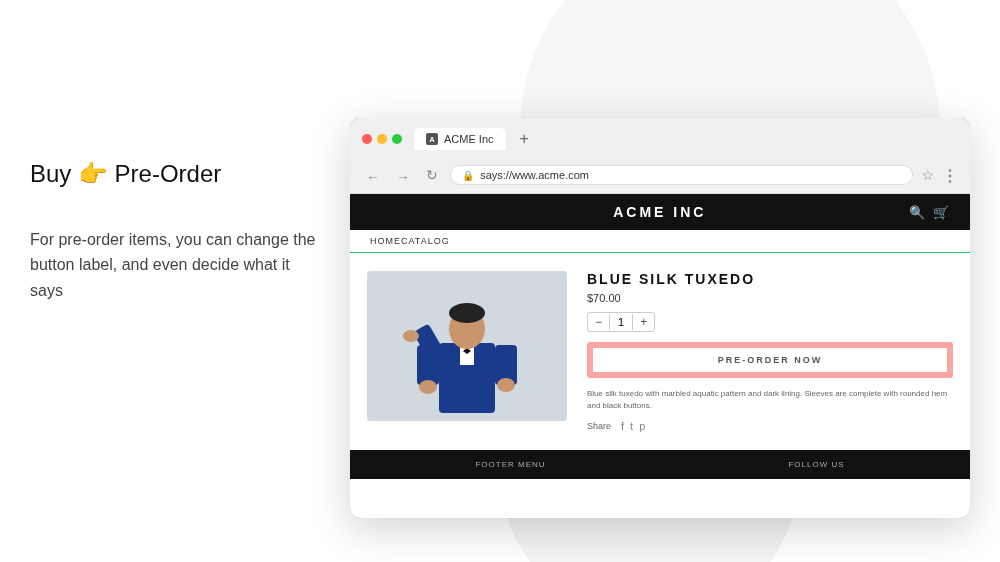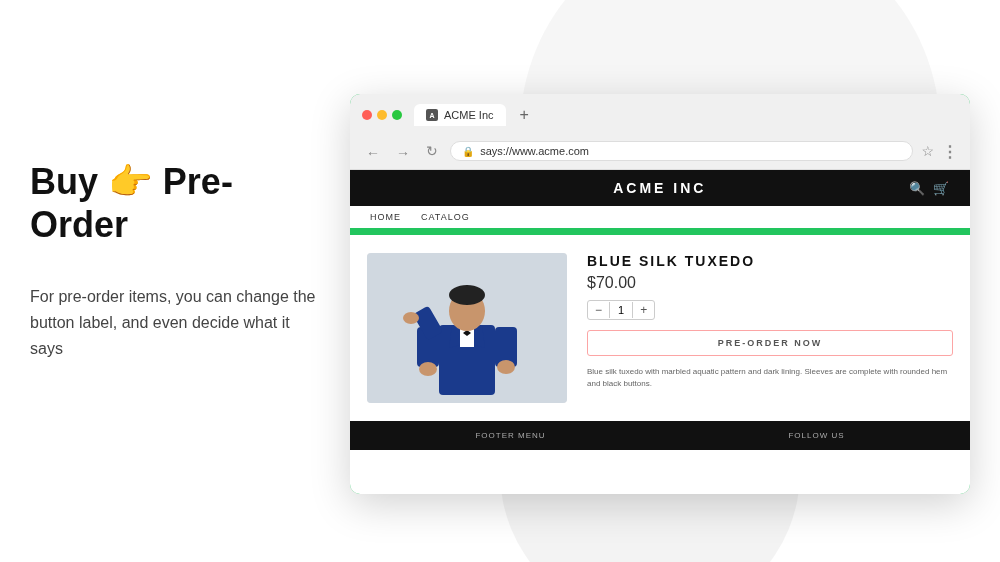--- a/index.html
+++ b/index.html
@@ -40,39 +40,39 @@
     
     .left-panel {
       position: absolute;
       left: 30px;
       top: 160px;
       width: 290px;
       z-index: 10;
     }
 
     .headline {
-      font-size: 36px;
-      font-weight: 700;
+      font-size: 24px;
+      font-weight: 400;
       color: #111;
       margin-bottom: 4px;
       line-height: 1.2;
     }
 
     .description {
       font-size: 16px;
       color: #444;
       line-height: 1.6;
       margin-top: 38px;
     }
 
     
     .browser-window {
       position: absolute;
       right: 30px;
-      top: 94px;
+      top: 118px;
       width: 620px;
       height: 400px;
       background: #22c55e;
       border-radius: 10px;
       box-shadow: 0 10px 40px rgba(0,0,0,0.18);
       overflow: hidden;
       z-index: 10;
       margin-left: 44px;
     }
 
@@ -218,23 +218,22 @@
     .site-header-icons {
       display: flex;
       gap: 8px;
       color: white;
       font-size: 13px;
     }
 
     .site-nav {
       background: #fff;
       display: flex;
-      gap: 20px;
       padding: 6px 20px;
-      border-bottom: 7px solid #22c55e;
+      border-bottom: 1px solid #22c55e;
     }
 
     .site-nav a {
       font-size: 9px;
       color: #333;
       text-decoration: none;
       letter-spacing: 1px;
       text-transform: uppercase;
     }
 
@@ -270,21 +269,21 @@
     .product-title {
       font-size: 14px;
       font-weight: 700;
       letter-spacing: 2px;
       text-transform: uppercase;
       color: #111;
       margin-bottom: 5px;
     }
 
     .product-price {
-      font-size: 16px;
+      font-size: 11px;
       color: #333;
       margin-bottom: 8px;
     }
 
     .quantity-label {
       font-size: 8px;
       letter-spacing: 1px;
       text-transform: uppercase;
       color: #666;
       margin-bottom: 3px;
@@ -311,21 +310,21 @@
     .qty-value {
       font-size: 11px;
       padding: 2px 8px;
       border-left: 1px solid #ccc;
       border-right: 1px solid #ccc;
     }
 
     .preorder-btn {
       width: 100%;
       background: white;
-      border: 1px solid #fca5a5;
+      border: 6px solid #fca5a5;
       border-radius: 3px;
       padding: 7px;
       font-size: 9px;
       font-weight: 700;
       letter-spacing: 2px;
       text-transform: uppercase;
       color: #555;
       cursor: pointer;
       margin-bottom: 10px;
     }
@@ -459,20 +458,28 @@
       <div class="product-details">
         <div class="product-title">BLUE SILK TUXEDO</div>
         <div class="product-price">$70.00</div>
         <div class="quantity-control">
           <button class="qty-btn">−</button>
           <span class="qty-value">1</span>
           <button class="qty-btn">+</button>
         </div>
         <button class="preorder-btn">PRE-ORDER NOW</button>
         <div class="product-description">Blue silk tuxedo with marbled aquatic pattern and dark lining. Sleeves are complete with rounded hem and black buttons.</div>
+        <div class="share-row">
+          <span class="share-label">Share</span>
+          <div class="share-icons">
+            <span>f</span>
+            <span>t</span>
+            <span>p</span>
+          </div>
+        </div>
       </div>
     </div>
 
     <div class="site-footer">
       <span>FOOTER MENU</span>
       <span>FOLLOW US</span>
     </div>
 
   </div>
 </div>

